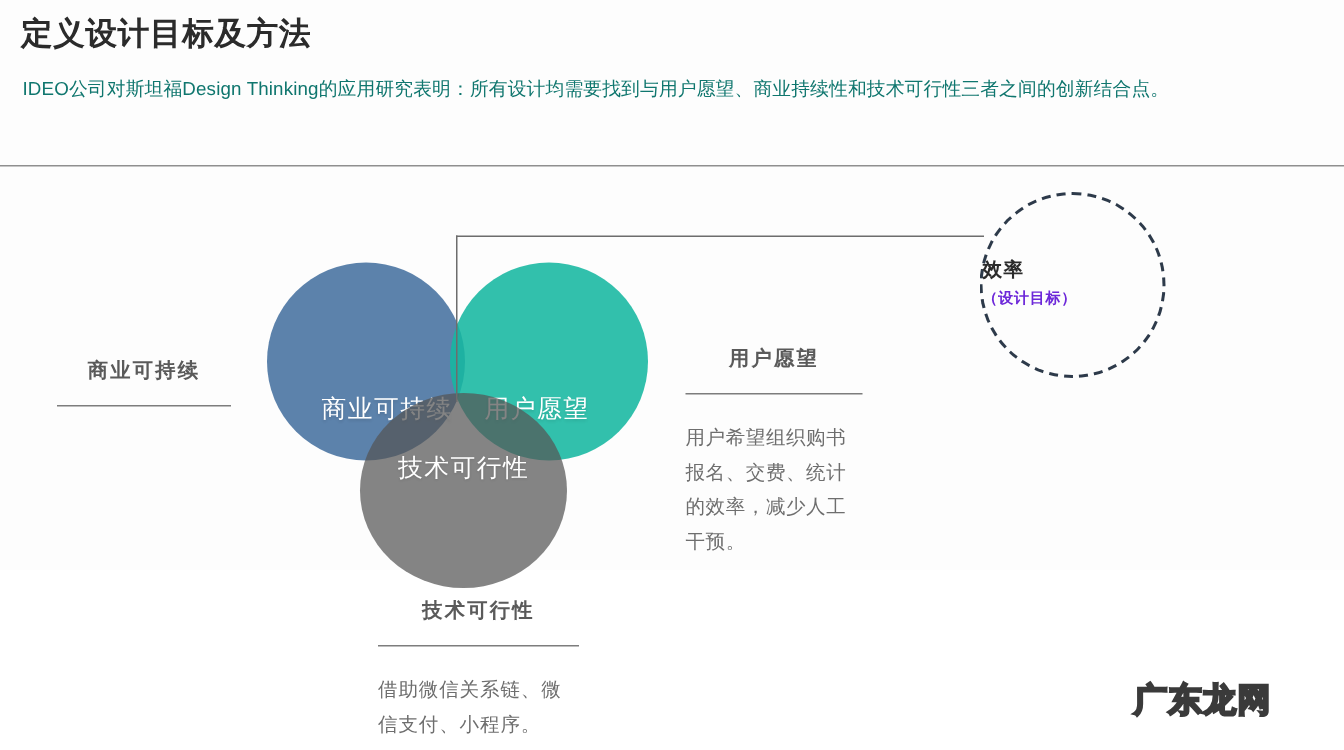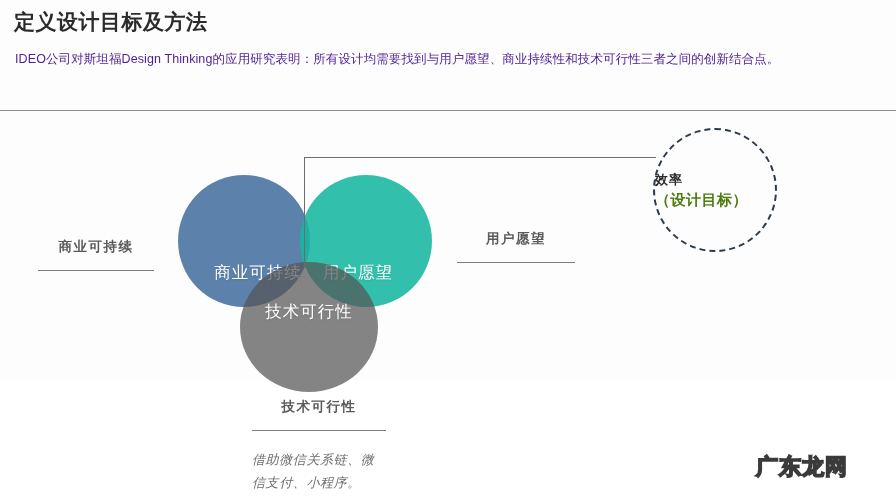--- a/index.html
+++ b/index.html
@@ -37,21 +37,21 @@
     font-weight: bold;
     color: #2b2b2b;
     letter-spacing: 0.5px;
     white-space: nowrap;
   }
   .slide-subtitle {
     position: absolute;
     left: 15px;
     top: 51px;
     font-size: 12.5px;
-    color: #4c1d95;
+    color: #0f766e;
     white-space: nowrap;
     letter-spacing: 0.1px;
   }
   .header-rule {
     position: absolute;
     left: 0;
     top: 110px;
     width: 896px;
     height: 1px;
     background: #8f8f8f;
@@ -148,23 +148,23 @@
     background: #fdfdfd;
   }
   .goal-line1 {
     font-size: 13px;
     font-weight: bold;
     color: #2b2b2b;
     letter-spacing: 1px;
     line-height: 20px;
   }
   .goal-line2 {
-    font-size: 15px;
-    font-weight: bold;
-    color: #4d7c0f;
+    font-size: 10px;
+    font-weight: bold;
+    color: #6d28d9;
     letter-spacing: 0.5px;
     line-height: 20px;
   }
 
   
   .note {
     position: absolute;
   }
   .note-title {
     font-size: 13.5px;
@@ -200,21 +200,21 @@
     width: 118px;
   }
   .note-desire .note-rule { width: 118px; }
 
   .note-feasible {
     left: 252px;
     top: 398px;
     width: 134px;
   }
   .note-feasible .note-rule { width: 134px; }
-  .note-feasible .note-body { letter-spacing: 0.6px; font-style: italic; }
+  .note-feasible .note-body { letter-spacing: 0.6px; }
 
   
   .watermark {
     position: absolute;
     left: 756px;
     top: 452px;
     font-size: 22px;
     font-weight: bold;
     color: #ffffff;
     letter-spacing: 1px;
@@ -255,20 +255,21 @@
   </div>
 
   <div class="note note-business">
     <div class="note-title">商业可持续</div>
     <div class="note-rule"></div>
   </div>
 
   <div class="note note-desire">
     <div class="note-title">用户愿望</div>
     <div class="note-rule"></div>
+    <div class="note-body">用户希望组织购书报名、交费、统计的效率，减少人工干预。</div>
   </div>
 
   <div class="note note-feasible">
     <div class="note-title">技术可行性</div>
     <div class="note-rule"></div>
     <div class="note-body">借助微信关系链、微信支付、小程序。</div>
   </div>
 
   <div class="watermark">广东龙网</div>
 

